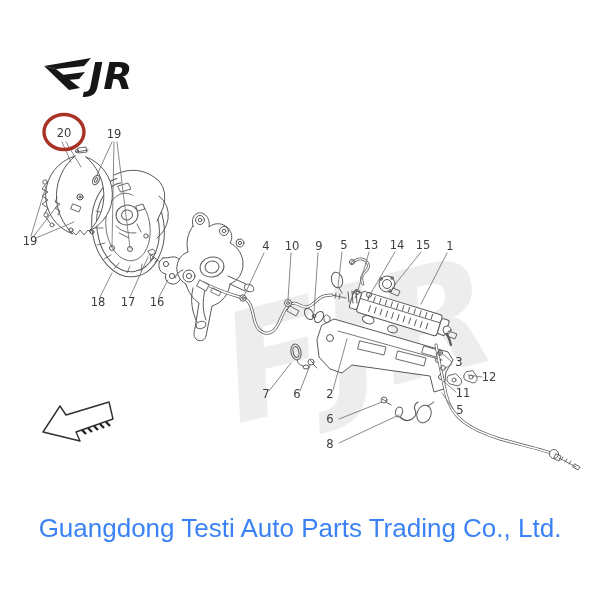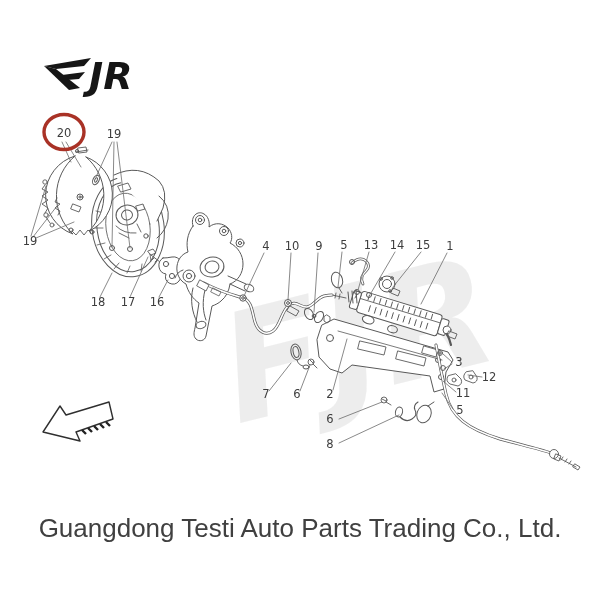--- a/index.html
+++ b/index.html
@@ -3,21 +3,21 @@
 <meta charset="utf-8">
 <style>
   html,body{margin:0;padding:0;}
   body{
     width:600px;height:600px;background:#ffffff;position:relative;overflow:hidden;
     font-family:"Liberation Sans",sans-serif;
   }
   .stage{position:absolute;left:0;top:0;width:600px;height:600px;}
   .company{
     position:absolute;left:0;top:513px;width:600px;text-align:center;
-    font-size:26px;letter-spacing:0px;color:#404040;font-weight:400;
+    font-size:26px;letter-spacing:0px;color:#3b82f6;font-weight:400;
     font-family:"Liberation Sans",sans-serif;white-space:nowrap;
   }
   svg text.callout{
     font-family:"DejaVu Sans",sans-serif;font-size:11.5px;fill:#3d3d3d;
   }
   svg text.wm{
     font-family:"DejaVu Sans",sans-serif;font-weight:bold;font-style:italic;
   }
   svg text.logojr{
     font-family:"DejaVu Sans",sans-serif;font-weight:bold;font-style:italic;

